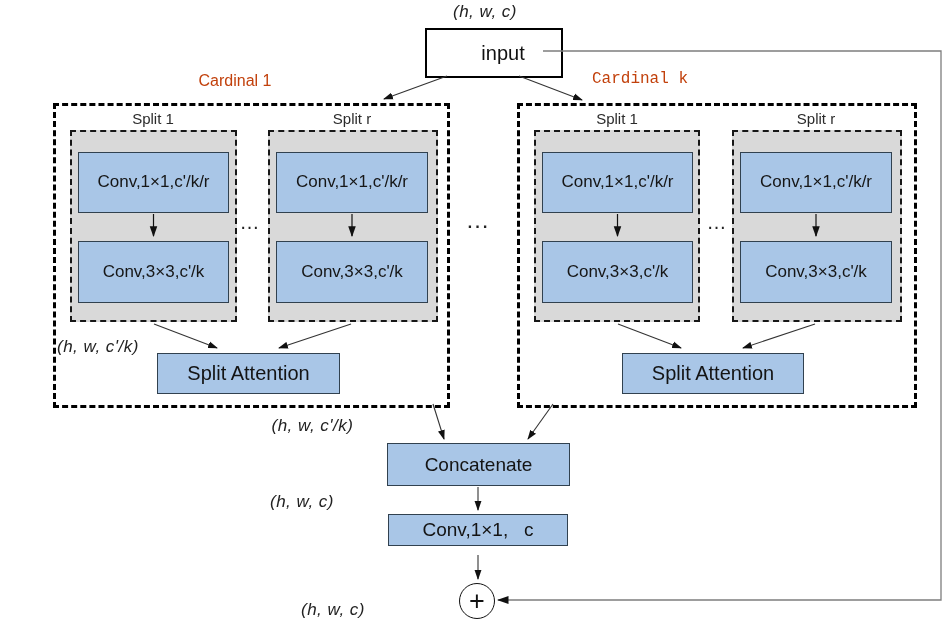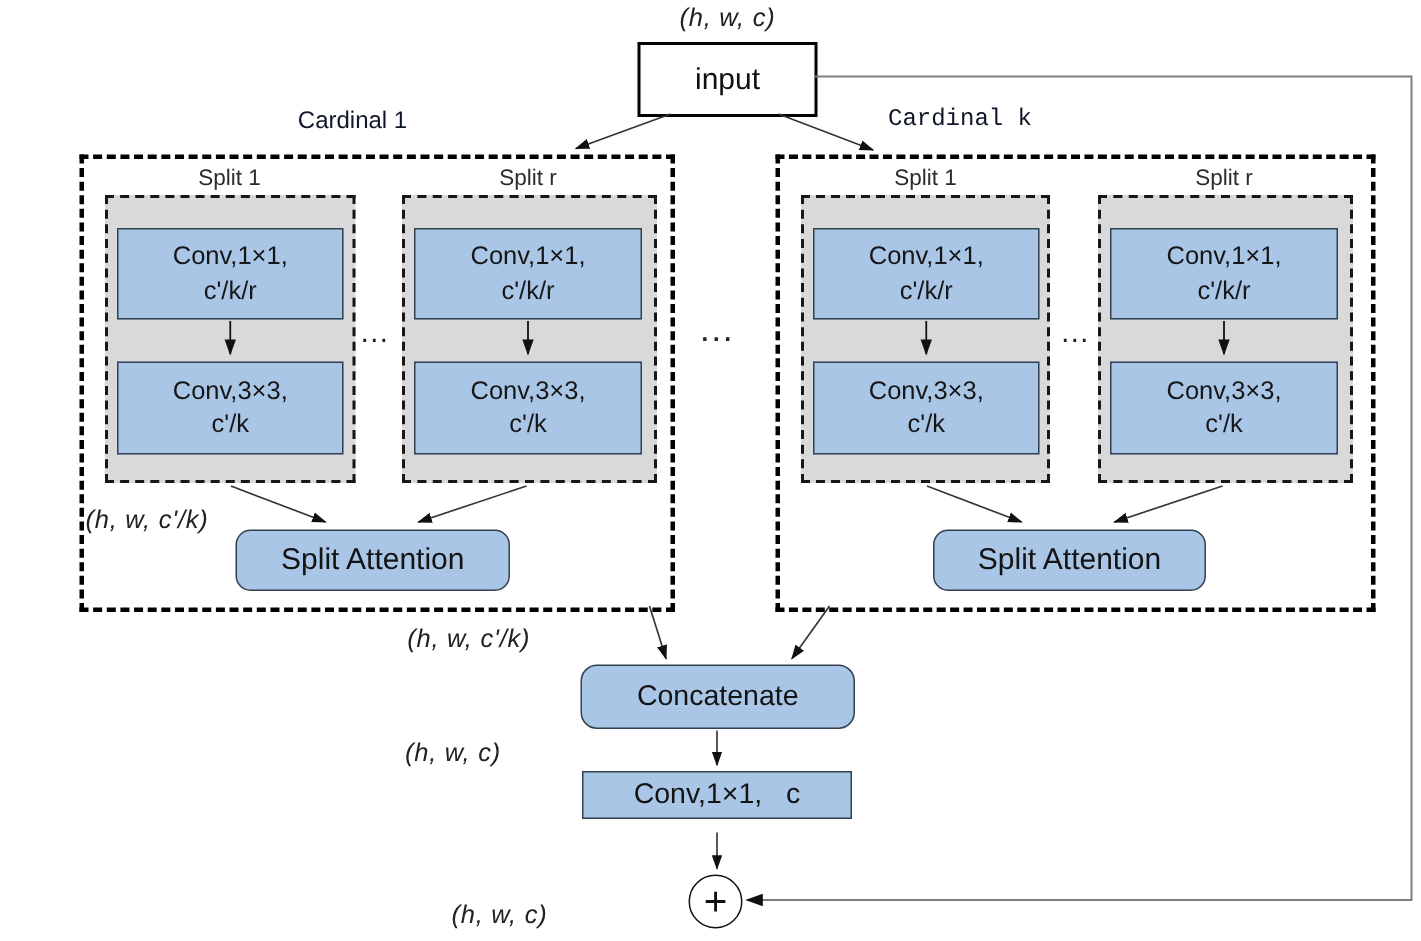--- a/index.html
+++ b/index.html
@@ -1,57 +1,57 @@
 <!DOCTYPE html>
 <html><head>
 <meta charset="utf-8">
 <style>
   html,body{margin:0;padding:0;background:#ffffff;}
   #canvas{
     position:relative;width:947px;height:627px;background:#ffffff;overflow:hidden;
     font-family:"Liberation Sans","DejaVu Sans",sans-serif;color:#1c1c1c;margin-left:20px;
   }
   .dim{position:absolute;font-style:italic;font-size:17px;color:#222;letter-spacing:.5px;white-space:pre;}
-  .plain-label{position:absolute;font-size:16px;color:#0f172a;text-align:center;}
+  .plain-label{position:absolute;font-size:16px;color:#c2410c;text-align:center;}
   .split-label{position:absolute;font-size:15px;color:#2b2b2b;text-align:center;}
   .input-box{
     position:absolute;background:#ffffff;border:2px solid #000;
     display:flex;align-items:center;justify-content:center;font-size:20px;color:#111;z-index:3;
   }
   .outer-dashed{position:absolute;border:3px dashed #000;z-index:1;}
   .split-box{position:absolute;background:#d9d9d9;border:2px dashed #171717;box-sizing:border-box;z-index:2;}
   .conv{
     position:absolute;background:#a9c6e7;border:1.5px solid #31414f;box-sizing:border-box;
-    display:flex;flex-direction:column;align-items:center;justify-content:center;
+    display:flex;align-items:center;justify-content:center;
     font-size:17px;line-height:1.3;color:#161616;text-align:center;z-index:3;
   }
   .blue-bar{
     position:absolute;background:#a9c6e7;border:1.5px solid #31414f;box-sizing:border-box;
     display:flex;align-items:center;justify-content:center;color:#141414;z-index:3;
   }
-  .sa-box{font-size:20px;border-radius:10px;}
-  .concat-box{font-size:19px;border-radius:11px;}
+  .sa-box{font-size:20px;}
+  .concat-box{font-size:19px;}
   .fconv-box{font-size:19px;white-space:pre;}
   .ellipsis{position:absolute;font-size:20px;line-height:1;color:#222;text-align:center;z-index:3;letter-spacing:1px;}
   .ellipsis.mid{font-size:24px;}
   .plus-circle{
     position:absolute;width:34px;height:34px;border:1.6px solid #111;border-radius:50%;
     background:#fff;display:flex;align-items:center;justify-content:center;
     font-size:27px;font-weight:300;color:#111;z-index:3;
   }
   .watermark{position:absolute;font-size:17px;color:#d9c7c7;text-align:right;z-index:4;}
   svg.connectors{position:absolute;left:0;top:0;z-index:5;pointer-events:none;}
 </style>
 </head>
 <body>
 
 <div id="canvas">
 
   <div class="dim" style="left:405px;top:2px;width:120px;text-align:center;">(h, w, c)</div>
-  <div class="input-box" style="left:405px;top:28px;width:116px;height:46px;">
+  <div class="input-box" style="left:405px;top:28px;width:116px;height:46px;padding-left:18px;">
     <span>input</span>
   </div>
 
   <div class="plain-label" style="left:150px;top:72px;width:130px;">Cardinal 1</div>
   <div class="plain-label" style="left:555px;top:70px;width:130px;font-family:Liberation Mono, monospace;">Cardinal k</div>
 
   <div class="outer-dashed" style="left:33px;top:103px;width:391px;height:299px;"></div>
 
   <div class="outer-dashed" style="left:497px;top:103px;width:394px;height:299px;"></div>
 

